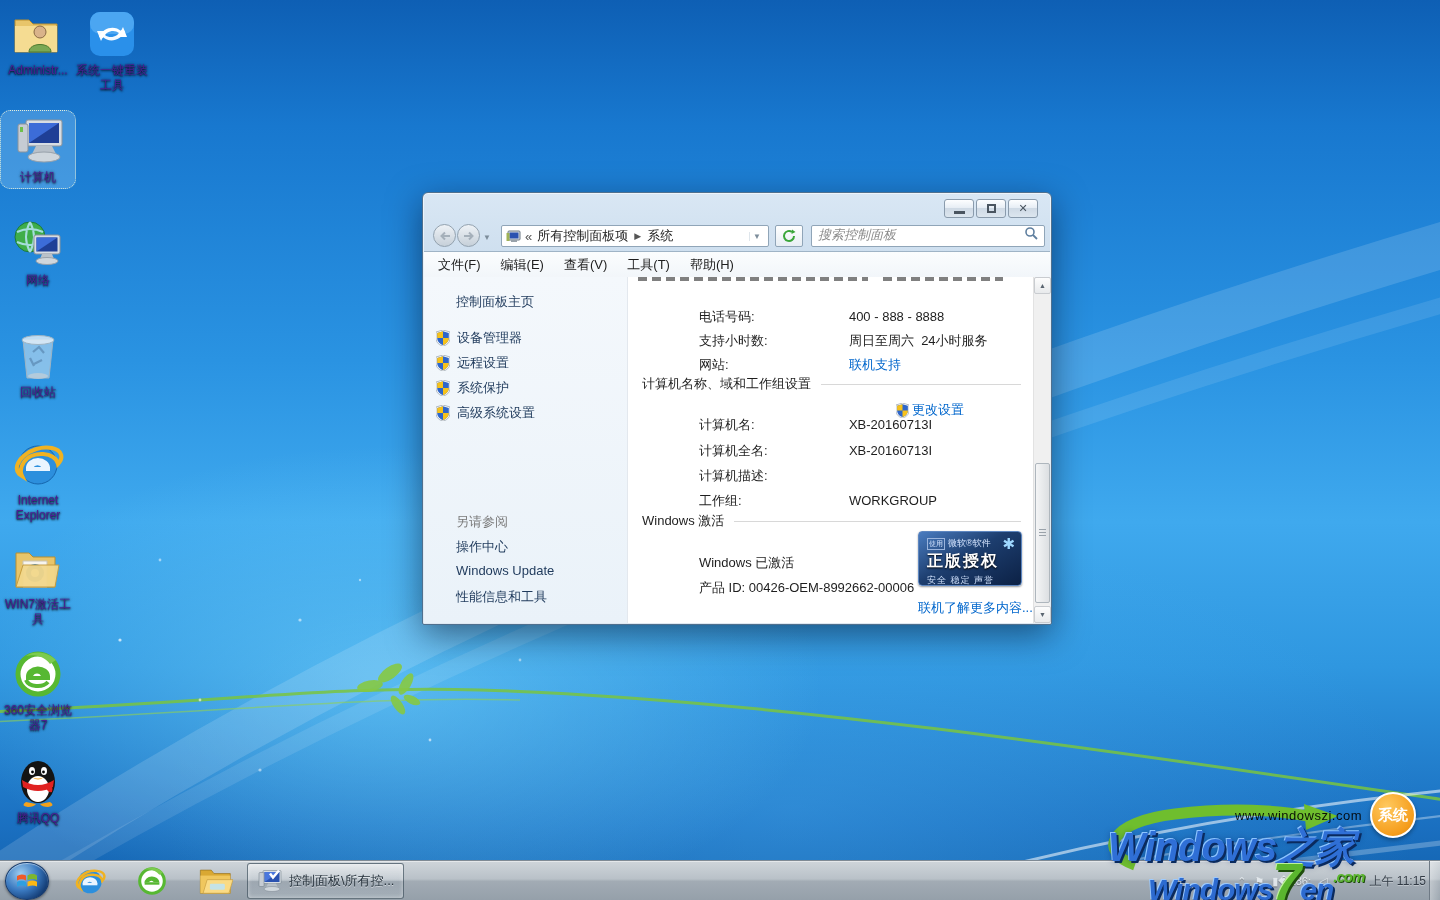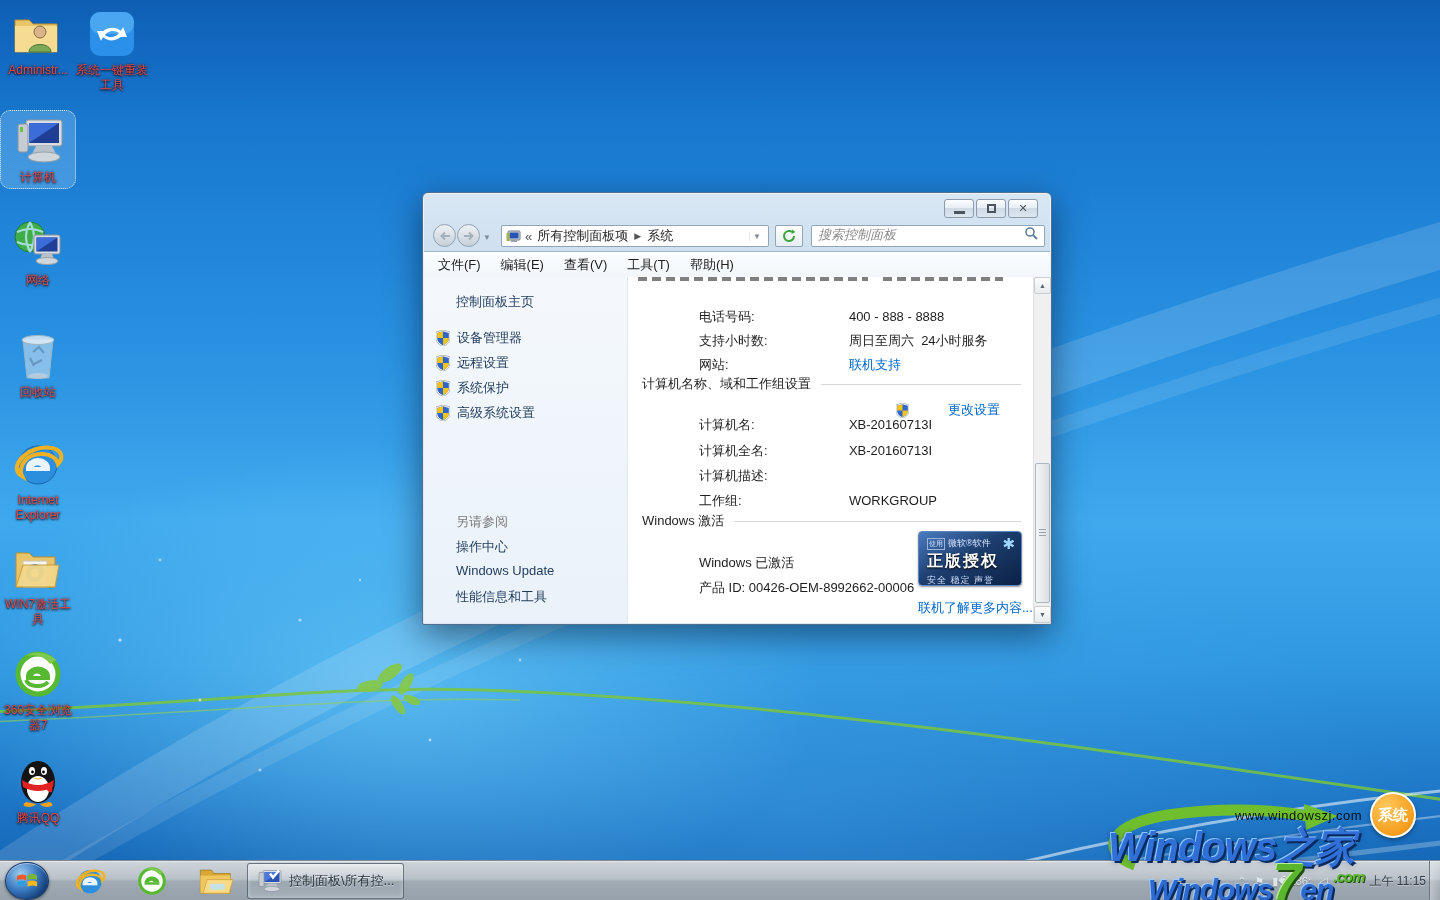--- a/index.html
+++ b/index.html
@@ -9,21 +9,21 @@
 
   
   .glow { position:absolute; inset:0;
           background:radial-gradient(620px 340px at 27% 76%, rgba(120,215,255,.55), rgba(120,215,255,0) 70%),
                      radial-gradient(900px 420px at 55% 90%, rgba(80,180,245,.35), rgba(80,180,245,0) 70%); }
   .wallart { position:absolute; inset:0; }
 
   
   .dicon { position:absolute; width:76px; text-align:center; cursor:default; }
   .dicon .ibox { width:52px; height:52px; margin:0 auto; display:flex; align-items:center; justify-content:center; }
-  .dicon .lbl { display:block; margin-top:3px; font-size:12px; line-height:15px; color:#ef4444;
+  .dicon .lbl { display:block; margin-top:3px; font-size:12px; line-height:15px; color:#4c1d95;
                 text-shadow:0 1px 2px rgba(0,0,0,.9), 0 0 3px rgba(0,0,0,.6); }
   .dicon.sel { background:rgba(140,200,245,.35); border:1px dotted rgba(255,255,220,.85); border-radius:10px; padding:4px 0 3px; }
 
   
   .win { position:absolute; left:422px; top:192px; width:630px; height:433px;
          background:linear-gradient(180deg,#d9e7f4 0%,#c2d6e9 30%,#b5cde3 100%);
          border:1px solid #50708e; border-radius:6px 6px 2px 2px;
          box-shadow:0 0 0 1px rgba(255,255,255,.55) inset, 0 10px 34px rgba(0,10,30,.5); }
   .titlebar { position:absolute; left:0; top:0; right:0; height:28px; }
   .winbtns { position:absolute; top:6px; right:13px; display:flex; }
@@ -69,21 +69,21 @@
   .content { position:relative; flex:1; }
   .cliprow { position:absolute; left:10px; top:0; height:4px; width:230px; overflow:hidden;
              background:repeating-linear-gradient(90deg,#555 0 9px,transparent 9px 14px); opacity:.75; }
   .cliprow2 { position:absolute; left:255px; top:0; height:4px; width:120px; overflow:hidden;
              background:repeating-linear-gradient(90deg,#555 0 9px,transparent 9px 14px); opacity:.75; }
   .crow { position:absolute; left:42px; font-size:13px; color:#1e1e1e; white-space:pre; }
   .crow .cl { display:inline-block; width:150px; }
   .link { color:#0066cc; cursor:pointer; }
   .sechead { position:absolute; left:14px; right:12px; display:flex; align-items:center; font-size:13px; color:#1e1e1e; }
   .sechead .line { flex:1; height:1px; background:#d8d8d8; margin-left:10px; }
-  .chgset { position:absolute; display:flex; align-items:center; font-size:13px;gap:36px; }
+  .chgset { position:absolute; display:flex; align-items:center; font-size:13px; }
   .chgset svg { margin-right:3px; }
 
   .gbadge { position:absolute; left:290px; top:254px; width:104px; height:55px; border-radius:4px;
             background:linear-gradient(150deg,#4a7cc0 0%,#1d3e6f 45%,#0c2145 100%);
             border:1px solid #5d86c0; box-shadow:0 1px 2px rgba(0,0,0,.4); color:#fff; overflow:hidden; padding:5px 6px 0 8px; }
   .gbadge .r1 { font-size:9px; color:#d7e6ff; display:flex; align-items:center; }
   .gbadge .r1 .use { font-size:7px; border:1px solid #9ab4dd; padding:0 1px; margin-right:3px; color:#cfe0fb; }
   .gbadge .r1 .star { margin-left:auto; font-size:15px; color:#9fd8ff; line-height:10px; }
   .gbadge .r2 { font-size:16px; font-weight:bold; letter-spacing:2px; margin-top:1px; text-shadow:0 1px 2px #000; }
   .gbadge .r3 { font-size:9px; color:#cfe0fb; margin-top:2px; letter-spacing:1px; }

